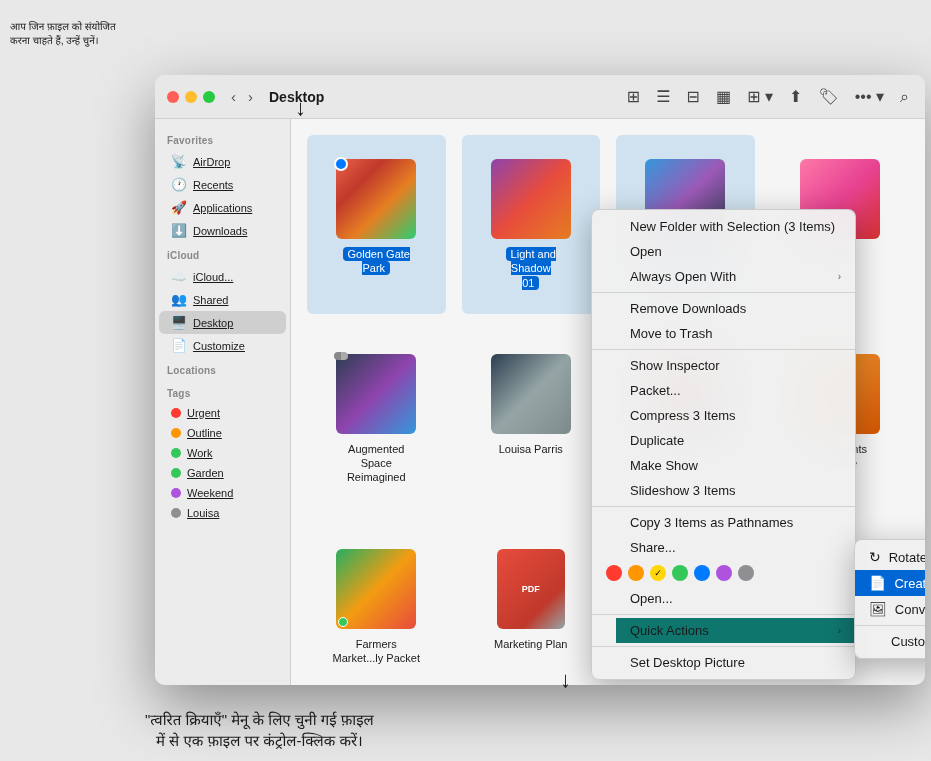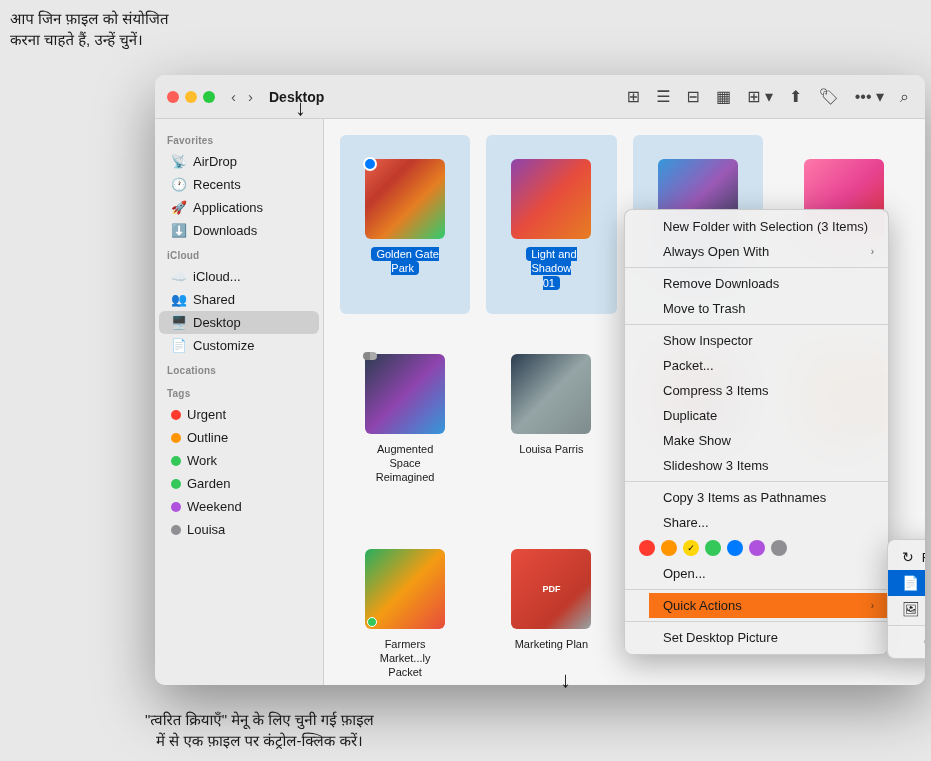--- a/index.html
+++ b/index.html
@@ -8,23 +8,23 @@
       background: #e8e8e8;
       width: 931px;
       height: 761px;
       overflow: hidden;
       position: relative;
     }
 
     
     .annotation-top {
       position: absolute;
-      top: 8px;
+      top: 20px;
       left: 10px;
-      font-size: 15px;
+      font-size: 10px;
       color: #1a1a1a;
       line-height: 1.4;
       z-index: 100;
     }
     .annotation-bottom {
       position: absolute;
       bottom: 10px;
       left: 145px;
       font-size: 15px;
       color: #1a1a1a;
@@ -127,21 +127,21 @@
 
     
     .main-content {
       display: flex;
       flex: 1;
       overflow: hidden;
     }
 
     
     .sidebar {
-      width: 169px;
+      width: 136px;
       background: rgba(235,235,235,0.9);
       border-right: 1px solid #d0d0d0;
       padding: 8px 0;
       overflow-y: auto;
       flex-shrink: 0;
     }
     .sidebar-section-label {
       font-size: 10px;
       font-weight: 600;
       color: #888;
@@ -155,21 +155,21 @@
       padding: 4px 12px;
       font-size: 12px;
       color: #1a1a1a;
       cursor: pointer;
       border-radius: 6px;
       margin: 0 4px;
       gap: 6px;
     }
     .sidebar-item.active { background: rgba(0,0,0,0.12); }
     .sidebar-item-icon { font-size: 13px; width: 16px; text-align: center; flex-shrink: 0; }
-    .sidebar-item-label { font-size: 13px; }
+    .sidebar-item-label { font-size: 11px; text-decoration: underline; }
 
     .tag-dot {
       width: 10px;
       height: 10px;
       border-radius: 50%;
       flex-shrink: 0;
     }
 
     
     .file-grid {
@@ -240,21 +240,21 @@
     }
     .thumb-fall-scents {
       width: 80px; height: 80px; border-radius: 6px;
       background: linear-gradient(135deg, #f39c12 0%, #e67e22 50%, #d35400 100%);
     }
     .thumb-farmers {
       width: 80px; height: 80px; border-radius: 6px;
       background: linear-gradient(135deg, #27ae60 0%, #f39c12 50%, #e74c3c 100%);
     }
     .thumb-marketing {
-      width: 80px; height: 80px; border-radius: 6px;
+      width: 68px; height: 80px; border-radius: 6px;
       background: linear-gradient(135deg, #e74c3c 0%, #c0392b 70%, #95a5a6 100%);
       display: flex; align-items: center; justify-content: center;
       color: white; font-size: 10px; font-weight: bold;
     }
 
     
     .icloud-dot {
       position: absolute;
       top: -2px;
       left: -2px;
@@ -518,20 +518,23 @@
           <span style="font-size:9px;color:white;text-align:center;padding:4px;">PDF</span>
         </div>
         <div class="file-name">Marketing Plan</div>
       </div>
 
       <div class="context-menu">
         <div class="menu-item">
           <span>New Folder with Selection (3 Items)</span>
         </div>
         <div class="menu-item">
+          <span>Open</span>
+        </div>
+        <div class="menu-item">
           <span>Always Open With</span>
           <span class="menu-chevron">›</span>
         </div>
         <div class="menu-divider"></div>
         <div class="menu-item">
           <span>Remove Downloads</span>
         </div>
         <div class="menu-item">
           <span>Move to Trash</span>
         </div>
@@ -569,21 +572,21 @@
             </div>
           <div class="menu-tag-dot" style="background:#34c759;"></div>
           <div class="menu-tag-dot" style="background:#007aff;"></div>
           <div class="menu-tag-dot" style="background:#af52de;"></div>
           <div class="menu-tag-dot" style="background:#8e8e93;"></div>
         </div>
         <div class="menu-item">
           <span>Open...</span>
         </div>
         <div class="menu-divider"></div>
-        <div class="menu-item" style="background:#f97316;">
+        <div class="menu-item" style="background:#0f766e;">
           <span>Quick Actions</span>
           <span class="menu-chevron">›</span>
         </div>
         <div class="menu-divider"></div>
         <div class="menu-item">
           <span>Set Desktop Picture</span>
         </div>
       </div>
 
       <div class="submenu">

